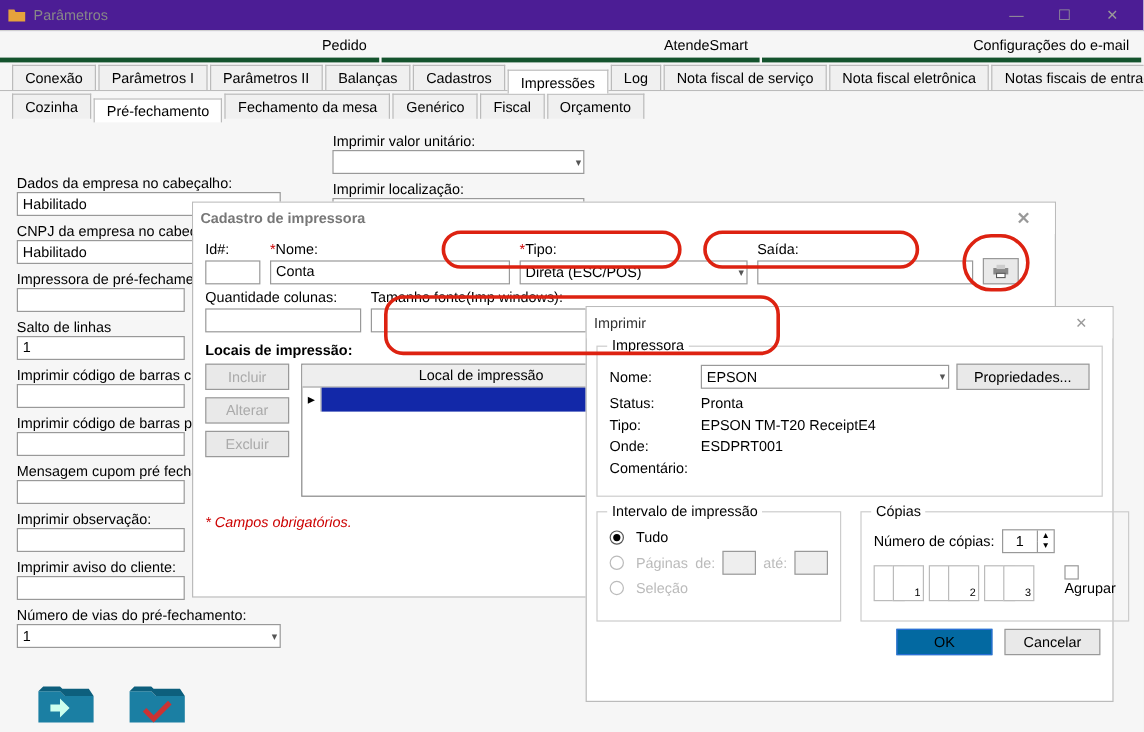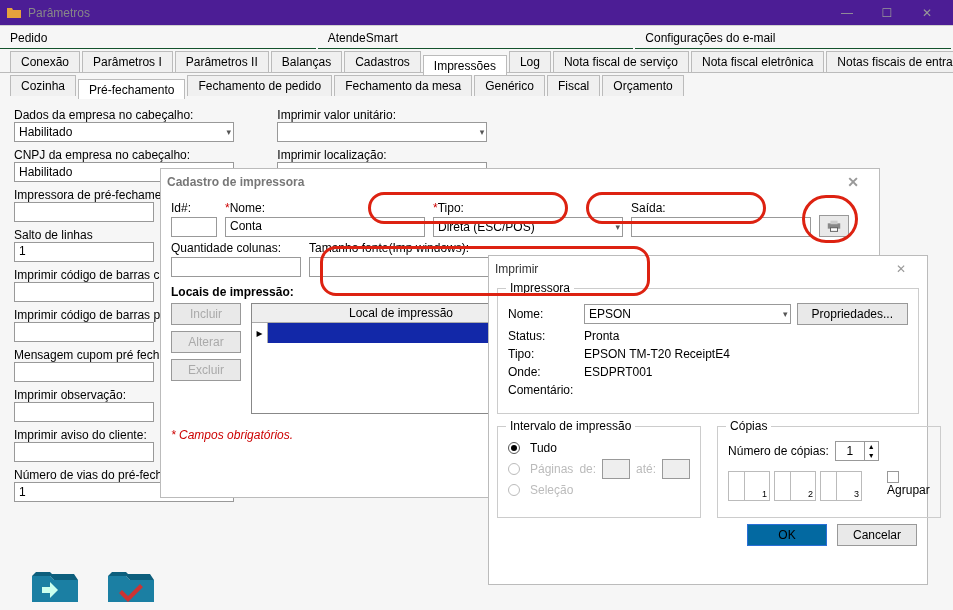--- a/index.html
+++ b/index.html
@@ -13,31 +13,31 @@
 
   
   #mainwin { left:0; top:0; width:953px; height:610px; border: none; background: #f6f6f6; }
   #mainwin > .titlebar { background: #4c1d95; border-bottom: 1px solid #d0d0d0; }
 
   
   .tabs { display: flex; border-bottom: 1px solid #bbb; background: #f6f6f6; }
   .tabs .tab { padding: 3px 10px; border: 1px solid #bbb; border-bottom: none; background: #f0f0f0; margin-right: 2px; margin-top: 2px; white-space: nowrap; }
   .tabs .tab.sel { background: #fff; position: relative; top: 4px; }
   .tabs.top { justify-content: space-around; border-bottom: none; }
-  .tabs.top .tab { flex:1; text-align:left; border:none; background: transparent; border-bottom: 1px solid #14532d; }
+  .tabs.top .tab { flex:1; text-align:right; border:none; background: transparent; border-bottom: 4px solid #14532d; }
   .tabs.row2 { padding-left: 10px; }
   .tabs.row3 { padding-left: 10px; border-bottom: none; }
 
   .body { padding: 6px 14px; position: relative; }
   .lbl { display:block; margin-top:6px; }
   .inp { border:1px solid #999; height:20px; padding:1px 4px; background:#fff; }
   .sel { border:1px solid #999; height:20px; background:#fff; display:flex; align-items:center; justify-content:space-between; padding:0 2px 0 4px; }
   .sel .arrow { font-size: 9px; color:#555; }
   .col { display:inline-block; vertical-align:top; }
-  .c1 { width: 240px; }
+  .c1 { width: 240px; margin-top: 35px; }
   .c2 { width: 230px; margin-left: 20px; }
 
   .footicons { position:absolute; left:30px; bottom:6px; display:flex; gap:26px; }
   .fi { width:50px; height:36px; display:flex; align-items:center; justify-content:center; }
   .fi svg { width:50px; height:36px; }
 
   
   #cadwin { left:160px; top:168px; width:720px; height:330px; background:#fff; }
   #cadwin .titlebar { color:#777;font-weight:bold; }
   #cadwin .close { font-size: 14px; }
@@ -117,21 +117,20 @@
     <span class="tab sel">Impressões</span>
     <span class="tab">Log</span>
     <span class="tab">Nota fiscal de serviço</span>
     <span class="tab">Nota fiscal eletrônica</span>
     <span class="tab">Notas fiscais de entrada</span>
   </div>
 
   <div class="tabs row3">
     <span class="tab">Cozinha</span>
     <span class="tab sel">Pré-fechamento</span>
-    <span class="tab">Fechamento de pedido</span>
     <span class="tab">Fechamento da mesa</span>
     <span class="tab">Genérico</span>
     <span class="tab">Fiscal</span>
     <span class="tab">Orçamento</span>
   </div>
 
   <div class="body">
     <div class="col c1">
       <span class="lbl">Dados da empresa no cabeçalho:</span>
       <div class="sel" style="width:220px">

